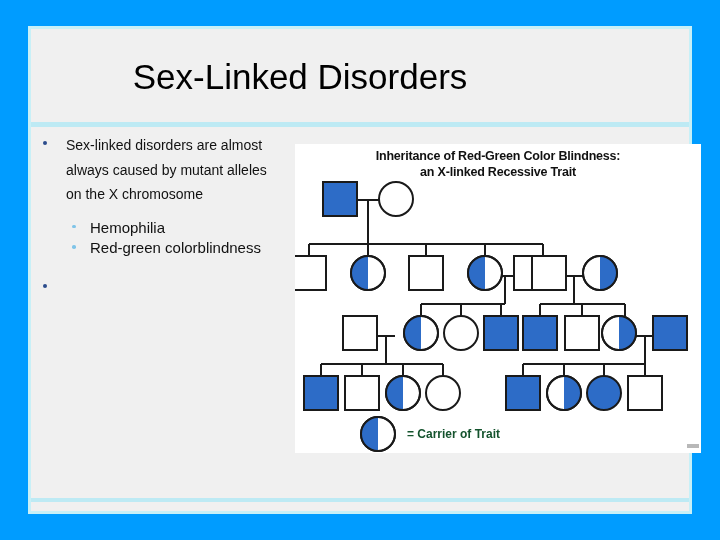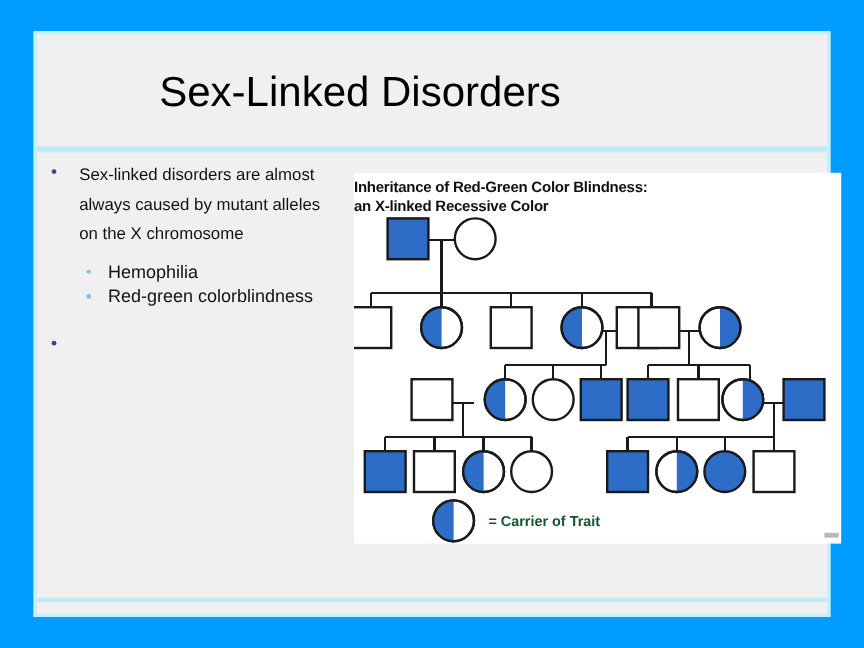--- a/index.html
+++ b/index.html
@@ -77,20 +77,21 @@
   .gap-md{height:17px;}
 
   
   .pedigree-panel{
     position:absolute;left:295px;top:144px;width:406px;height:309px;
     background:#FFFFFF;
     overflow:hidden;
   }
   .ped-title{
     position:absolute;left:0;top:4px;width:406px;
+    text-align:center;
     font-size:12.5px;font-weight:bold;color:#111111;
     line-height:16px;
     letter-spacing:-0.2px;
   }
   .ped-svg{position:absolute;left:0;top:0;}
   .legend-text{
     position:absolute;left:112px;top:283px;
     font-size:12px;font-weight:bold;color:#14532d;
     white-space:nowrap;
   }
@@ -136,21 +137,21 @@
     <div class="bullet-l1">
       <span class="dot"></span>
     </div>
 
   </div>
 
   <div class="pedigree-panel">
 
     <div class="ped-title">
       <div>Inheritance of Red-Green Color Blindness:</div>
-      <div>an X-linked Recessive Color</div>
+      <div>an X-linked Recessive Trait</div>
     </div>
 
     <svg class="ped-svg" width="406" height="309" viewBox="0 0 406 309">
       <defs>
         <clipPath id="clipLeftSq">
             <rect x="-50" y="-50" width="50" height="100"></rect>
           </clipPath>
       </defs>
 
       <g stroke="#1A1A1A" stroke-width="2" fill="none" shape-rendering="crispEdges">

